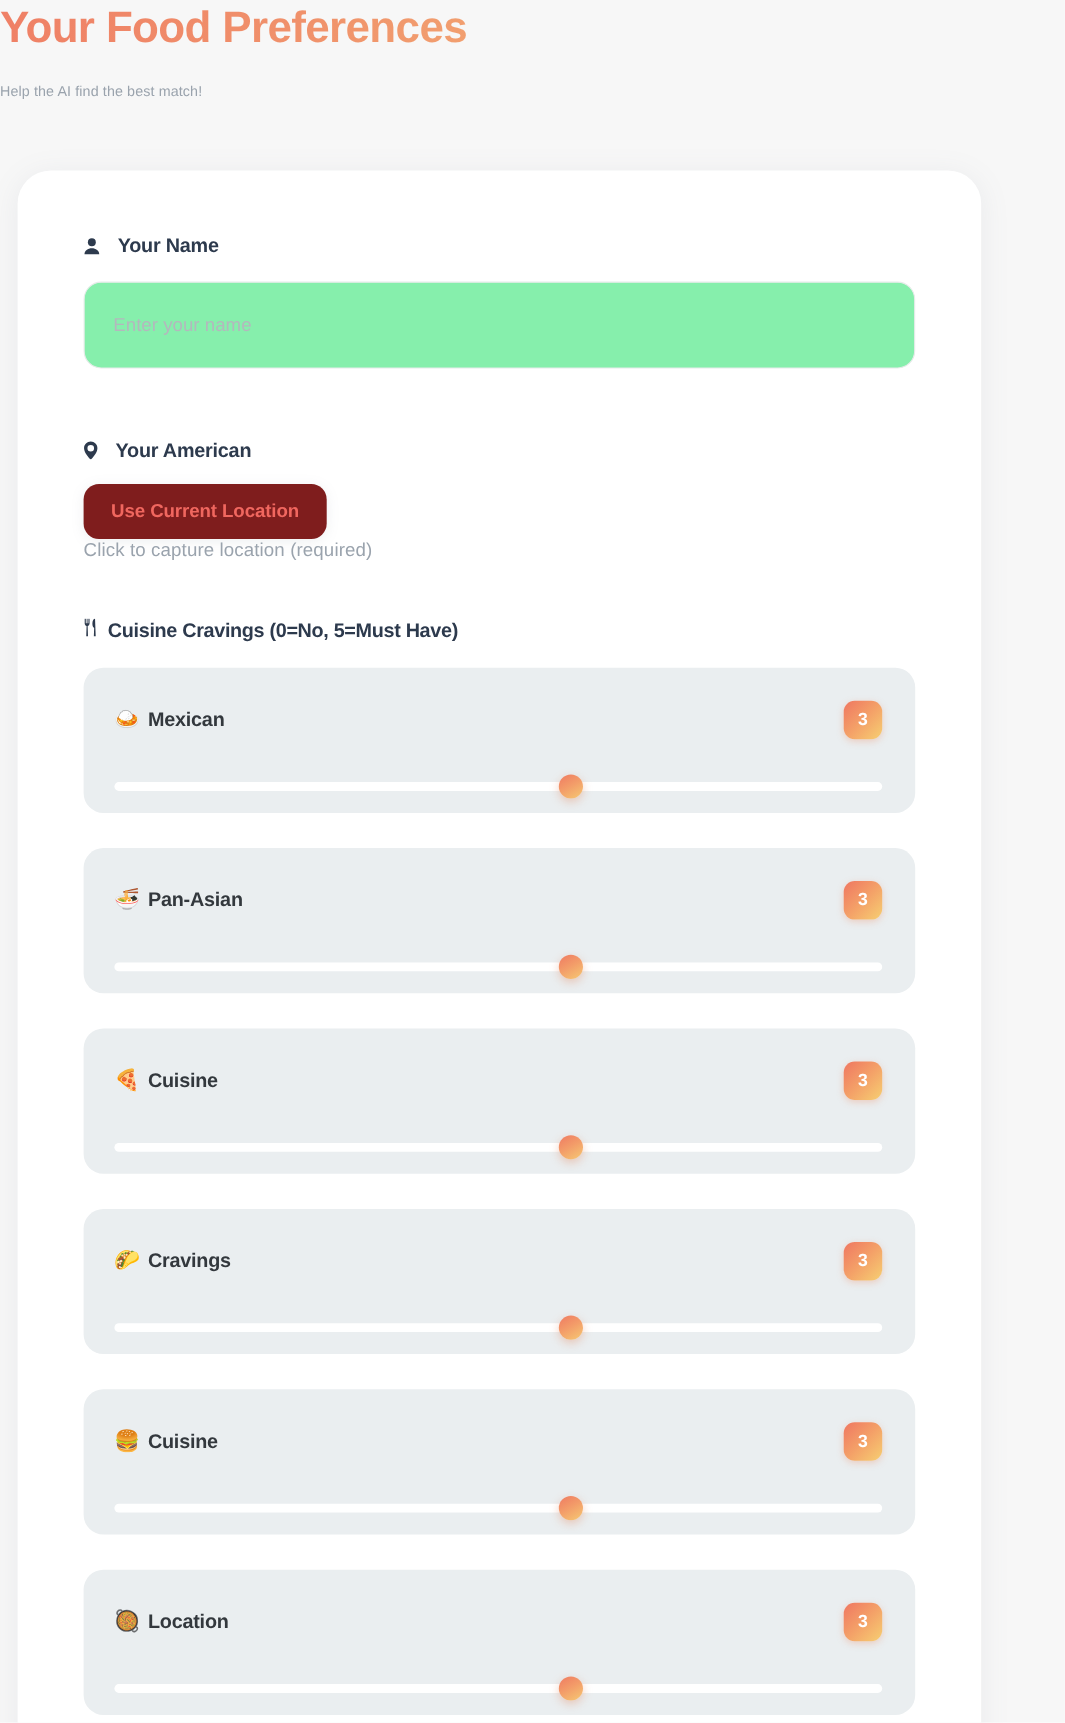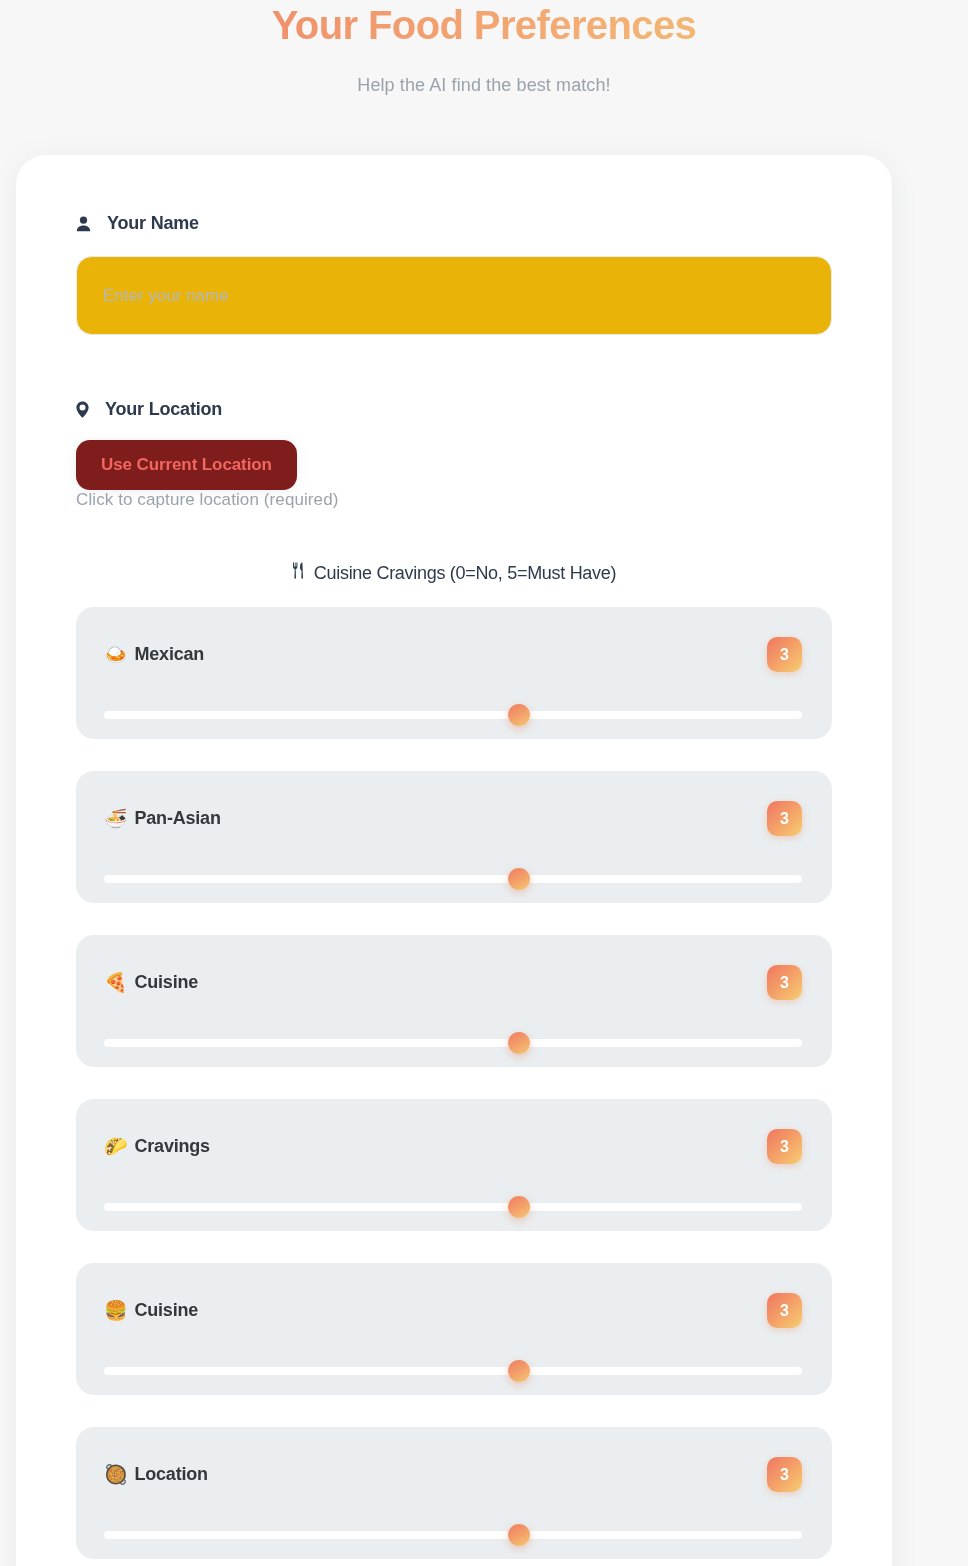--- a/index.html
+++ b/index.html
@@ -21,38 +21,38 @@
   .page {
     width: 968px;
     height: 1566px;
     position: relative;
     overflow: hidden;
   }
 
   
   .page-header {
     padding-top: 2px;
-    text-align: center;
+    text-align: left;
   }
 
   .page-title {
     font-size: 40px;
     font-weight: 800;
     letter-spacing: -0.6px;
     line-height: 46px;
     background: linear-gradient(95deg, #ef8066 0%, #f0916b 28%, #f3ab73 58%, #f2bd72 80%, #f1c468 100%);
     -webkit-background-clip: text;
     background-clip: text;
     color: transparent;
     -webkit-text-fill-color: transparent;
   }
 
   .page-subtitle {
     margin-top: 27px;
-    font-size: 18px;
+    font-size: 13px;
     font-weight: 400;
     color: #9aa3ad;
     letter-spacing: 0.1px;
   }
 
   
   .form-card {
     position: absolute;
     left: 16px;
     top: 155px;
@@ -86,21 +86,21 @@
   }
 
   .text-input {
     display: block;
     width: 100%;
     height: 79px;
     margin-top: 22px;
     padding: 0 26px;
     border: 1px solid #e6ebe9;
     border-radius: 16px;
-    background: #eab308;
+    background: #86efac;
     font-family: inherit;
     font-size: 17px;
     color: #2d3748;
     outline: none;
   }
   .text-input::placeholder { color: #b3b8bd; }
 
   
   .location-block { margin-top: 64px; }
 
@@ -128,24 +128,23 @@
   }
 
   
   .cuisine-section { margin-top: 52px; }
 
   .cuisine-heading {
     display: flex;
     align-items: center;
     gap: 7px;
     font-size: 18px;
-    font-weight: 400;
+    font-weight: 700;
     color: #2d3a4d;
     letter-spacing: -0.3px;
-    justify-content: center;
   }
 
   .cuisine-list {
     margin-top: 23px;
     display: flex;
     flex-direction: column;
     gap: 32px;
   }
 
   .cuisine-row {
@@ -241,21 +240,21 @@
       <input class="text-input" type="text" placeholder="Enter your name" style="">
     </div>
 
     <div class="field-block location-block">
       <div class="field-label">
         <span class="label-icon">
           <svg width="13" height="17" viewBox="0 0 13 17" aria-hidden="true">
             <path d="M6.5 0.4C3.1 0.4 0.4 3.1 0.4 6.5c0 4.4 5.3 9.6 5.5 9.8a0.85 0.85 0 0 0 1.2 0c0.2-0.2 5.5-5.4 5.5-9.8C12.6 3.1 9.9 0.4 6.5 0.4zm0 9.1a3 3 0 1 1 0-6 3 3 0 0 1 0 6z" fill="currentColor"></path>
           </svg>
         </span>
-        <span>Your Location</span>
+        <span>Your American</span>
       </div>
       <button class="location-button">Use Current Location</button>
       <p class="location-hint">Click to capture location (required)</p>
     </div>
 
     <div class="cuisine-section">
       <div class="cuisine-heading">
         <span class="label-icon">
           <svg width="15" height="17" viewBox="0 0 15 17" aria-hidden="true">
             <path d="M1.0 0.5v4.3c0 1.1 0.7 2.0 1.7 2.3l-0.3 9.3h1.6L3.7 7.1c1.0-0.3 1.7-1.2 1.7-2.3V0.5H4.4v4.0H3.6V0.5H2.8v4.0H2.0V0.5z" fill="currentColor"></path>

